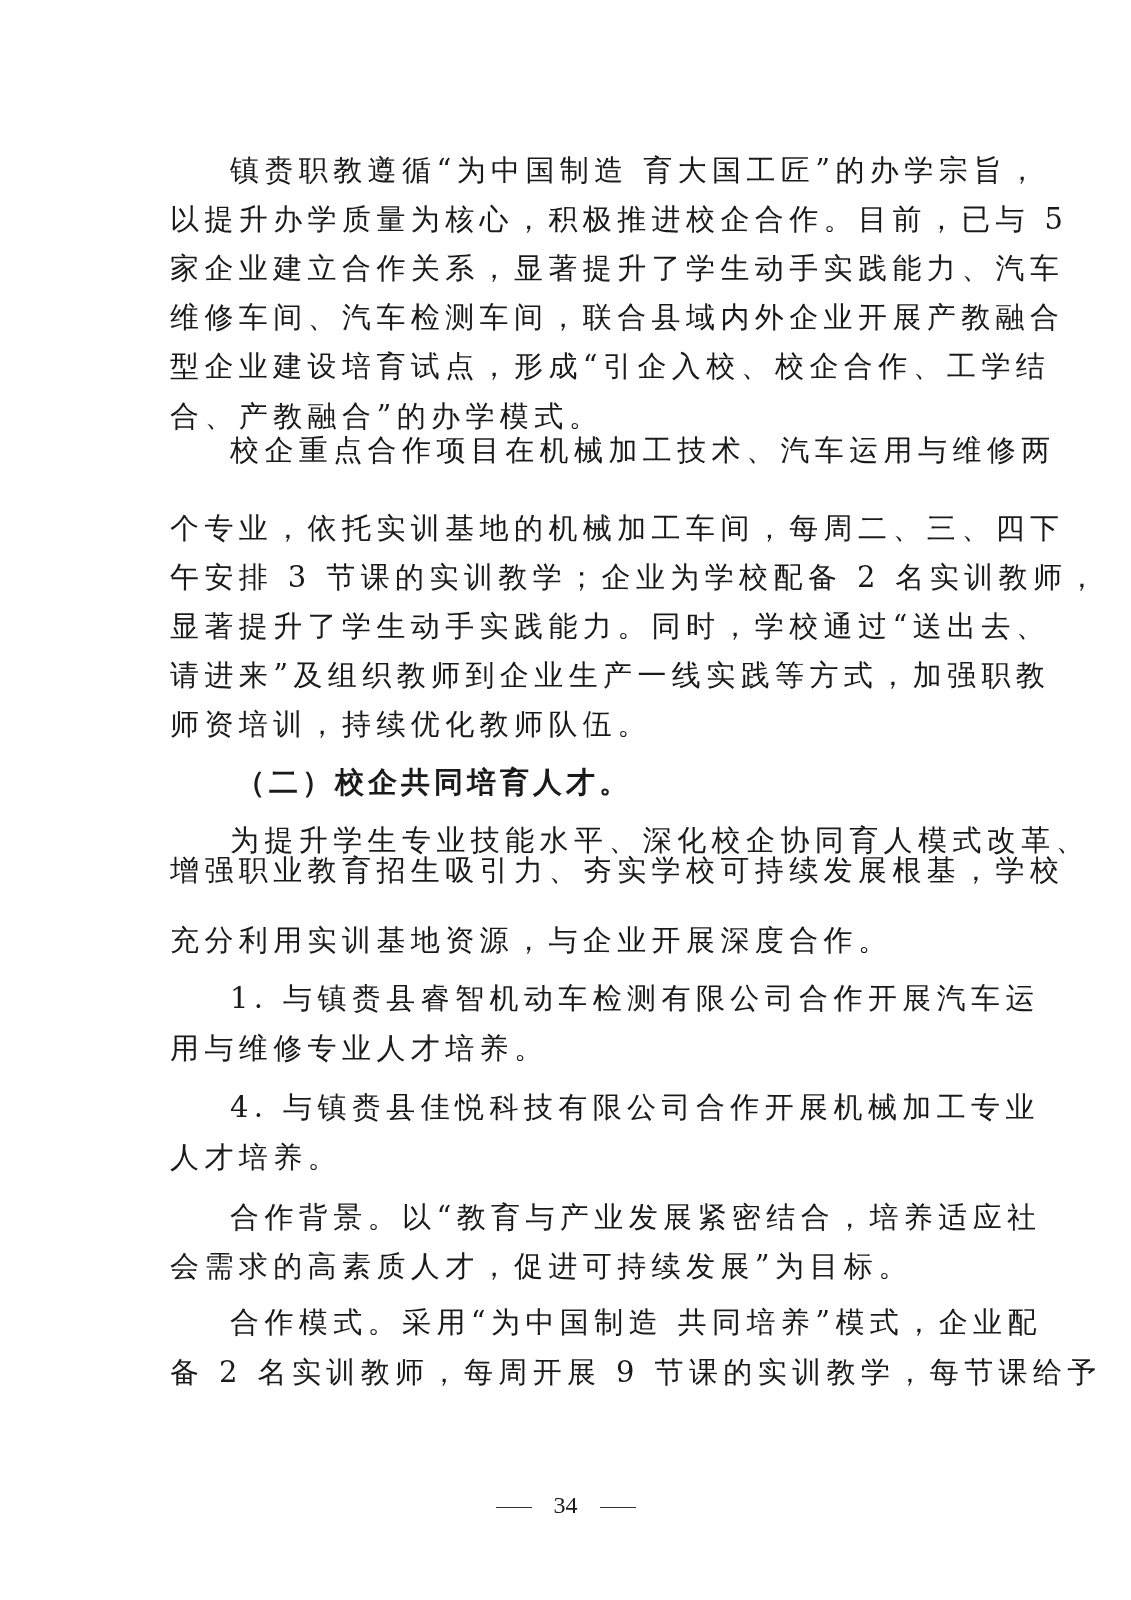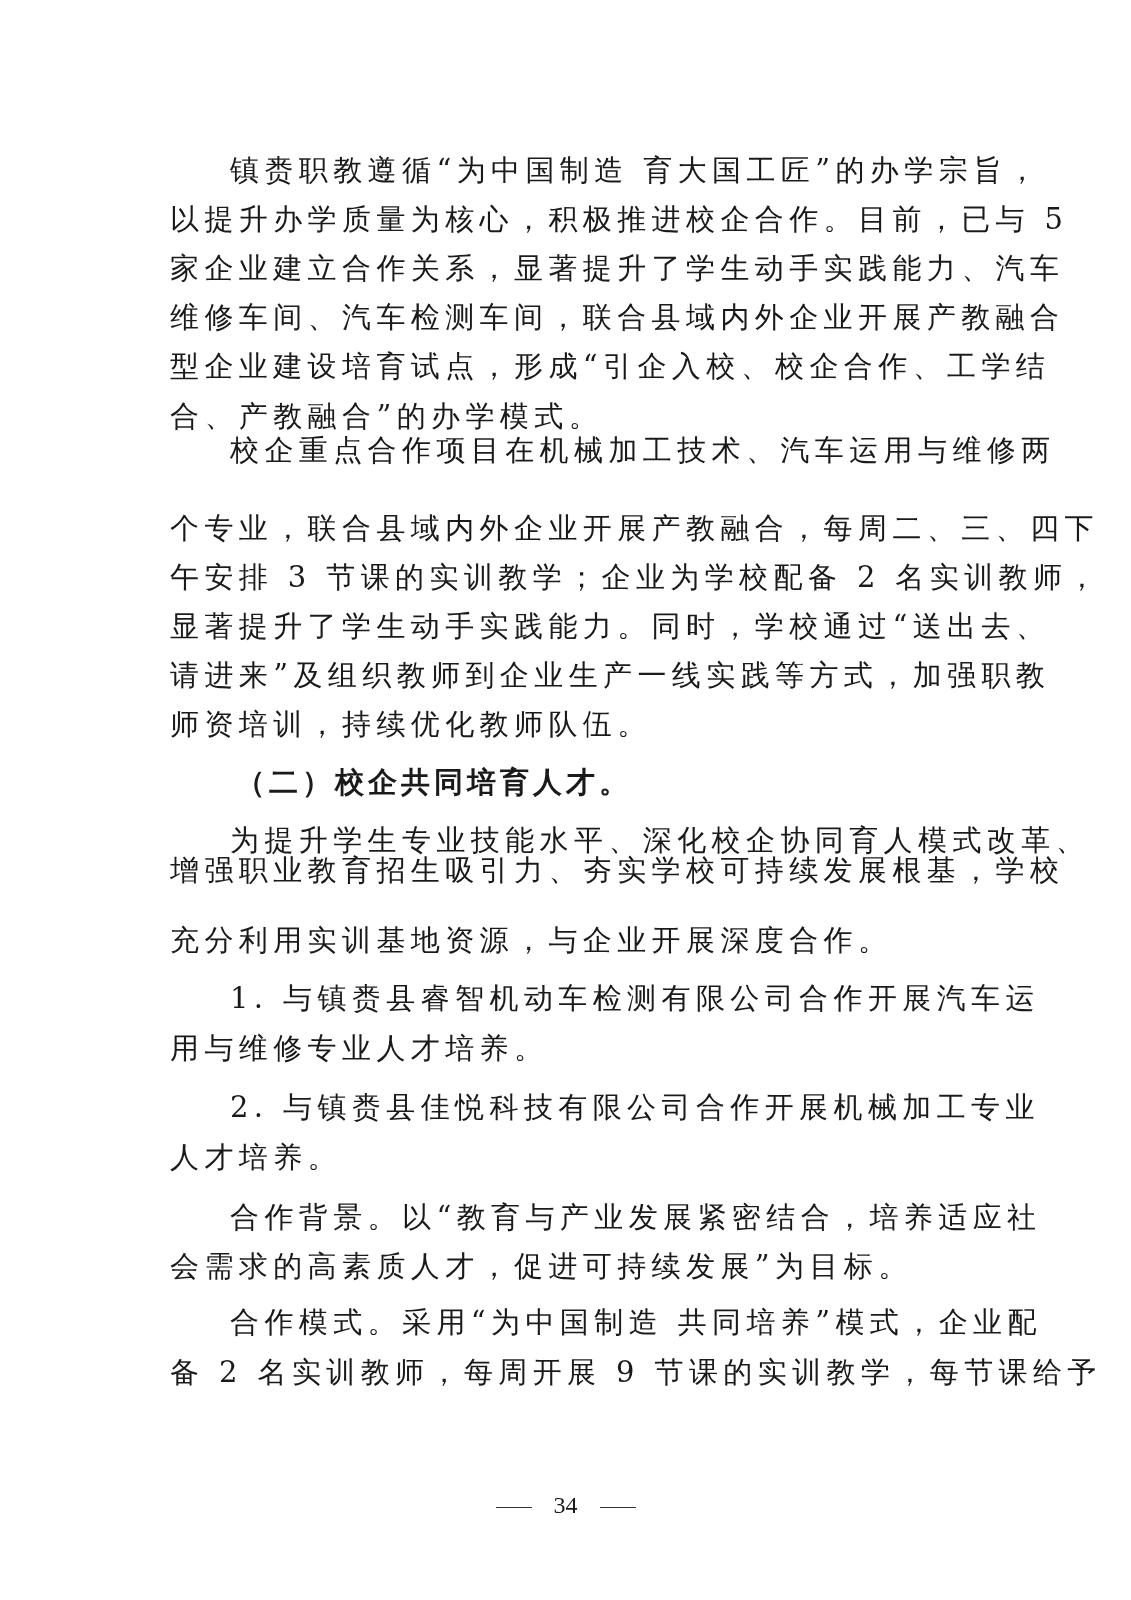--- a/index.html
+++ b/index.html
@@ -33,36 +33,36 @@
 
 <div class="page">
   <div class="line indent" style="top:150px">镇赉职教遵循“为中国制造 育大国工匠”的办学宗旨，</div>
   <div class="line" style="top:199px">以提升办学质量为核心，积极推进校企合作。目前，已与 5</div>
   <div class="line" style="top:248px">家企业建立合作关系，显著提升了学生动手实践能力、汽车</div>
   <div class="line" style="top:297px">维修车间、汽车检测车间，联合县域内外企业开展产教融合</div>
   <div class="line" style="top:346px">型企业建设培育试点，形成“引企入校、校企合作、工学结</div>
   <div class="line" style="top:396px">合、产教融合”的办学模式。</div>
 
   <div class="line indent" style="top:430px">校企重点合作项目在机械加工技术、汽车运用与维修两</div>
-  <div class="line" style="top:508px">个专业，联合县域内外企业开展产教融合，每周二、三、四下</div>
+  <div class="line" style="top:508px">个专业，依托实训基地的机械加工车间，每周二、三、四下</div>
   <div class="line" style="top:557px">午安排 3 节课的实训教学；企业为学校配备 2 名实训教师，</div>
   <div class="line" style="top:606px">显著提升了学生动手实践能力。同时，学校通过“送出去、</div>
   <div class="line" style="top:655px">请进来”及组织教师到企业生产一线实践等方式，加强职教</div>
   <div class="line" style="top:704px">师资培训，持续优化教师队伍。</div>
 
   <div class="line heading" style="top:762px">（二）校企共同培育人才。</div>
 
   <div class="line indent" style="top:820px">为提升学生专业技能水平、深化校企协同育人模式改革、</div>
   <div class="line" style="top:850px">增强职业教育招生吸引力、夯实学校可持续发展根基，学校</div>
   <div class="line" style="top:920px">充分利用实训基地资源，与企业开展深度合作。</div>
 
   <div class="line indent" style="top:978px">1. 与镇赉县睿智机动车检测有限公司合作开展汽车运</div>
   <div class="line" style="top:1028px">用与维修专业人才培养。</div>
 
-  <div class="line indent" style="top:1087px">2. 与镇赉县佳悦科技有限公司合作开展机械加工专业</div>
+  <div class="line indent" style="top:1087px">4. 与镇赉县佳悦科技有限公司合作开展机械加工专业</div>
   <div class="line indent" style="top:1197px">合作背景。以“教育与产业发展紧密结合，培养适应社</div>
 
   <div class="line" style="top:1137px">人才培养。</div>
   <div class="line" style="top:1246px">会需求的高素质人才，促进可持续发展”为目标。</div>
 
   <div class="line indent" style="top:1302px">合作模式。采用“为中国制造 共同培养”模式，企业配</div>
   <div class="line" style="top:1352px">备 2 名实训教师，每周开展 9 节课的实训教学，每节课给予</div>
 
   <div class="page-number">
     <span class="dash"></span><span>34</span><span class="dash"></span>

